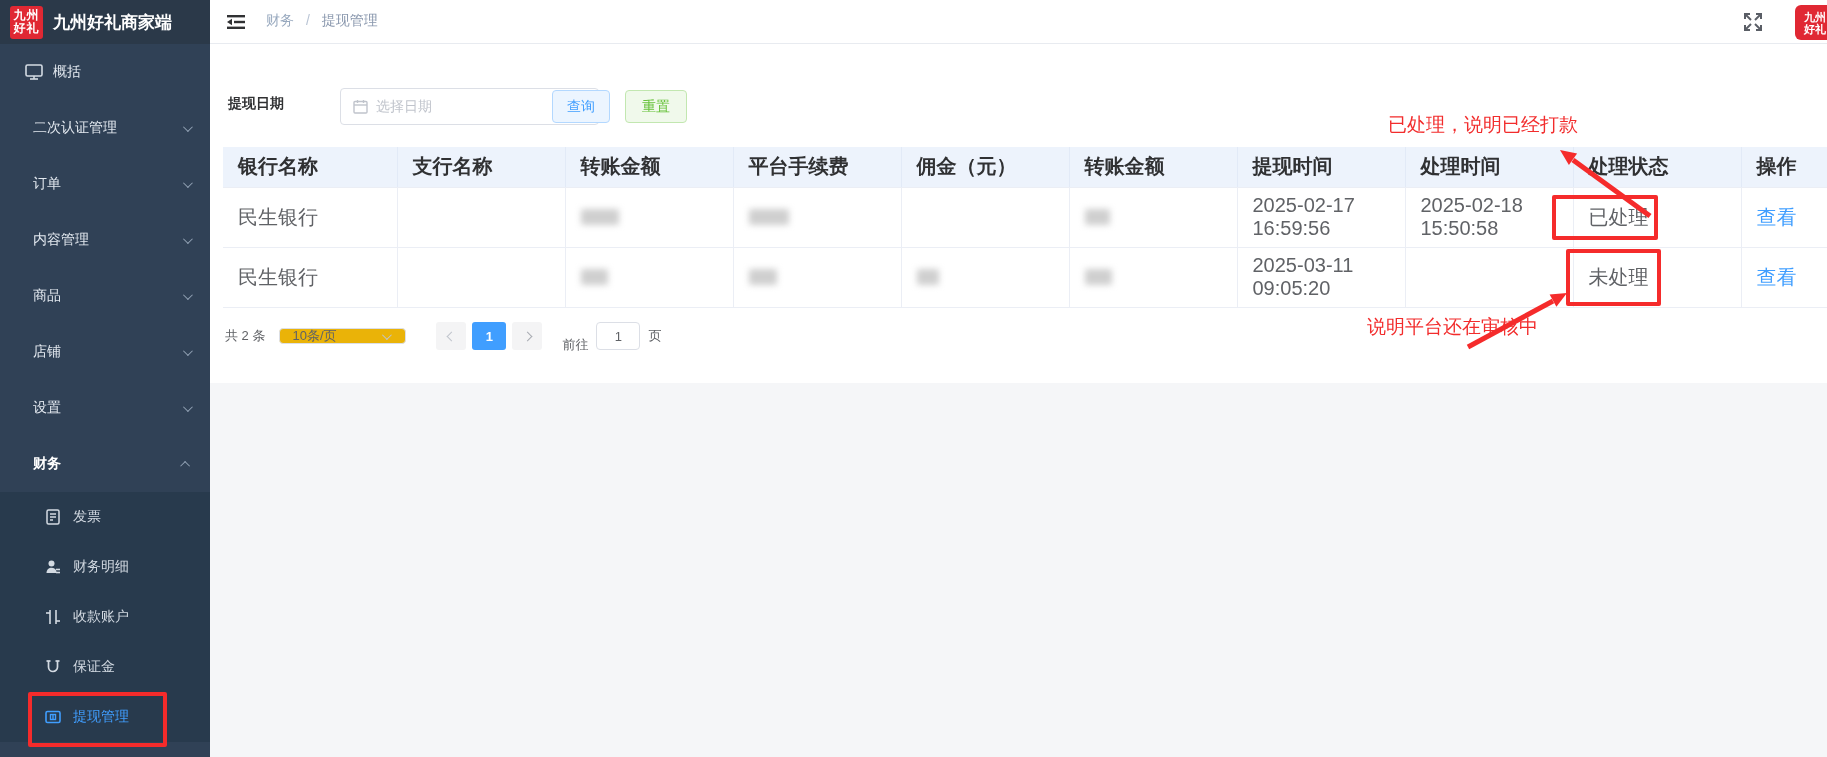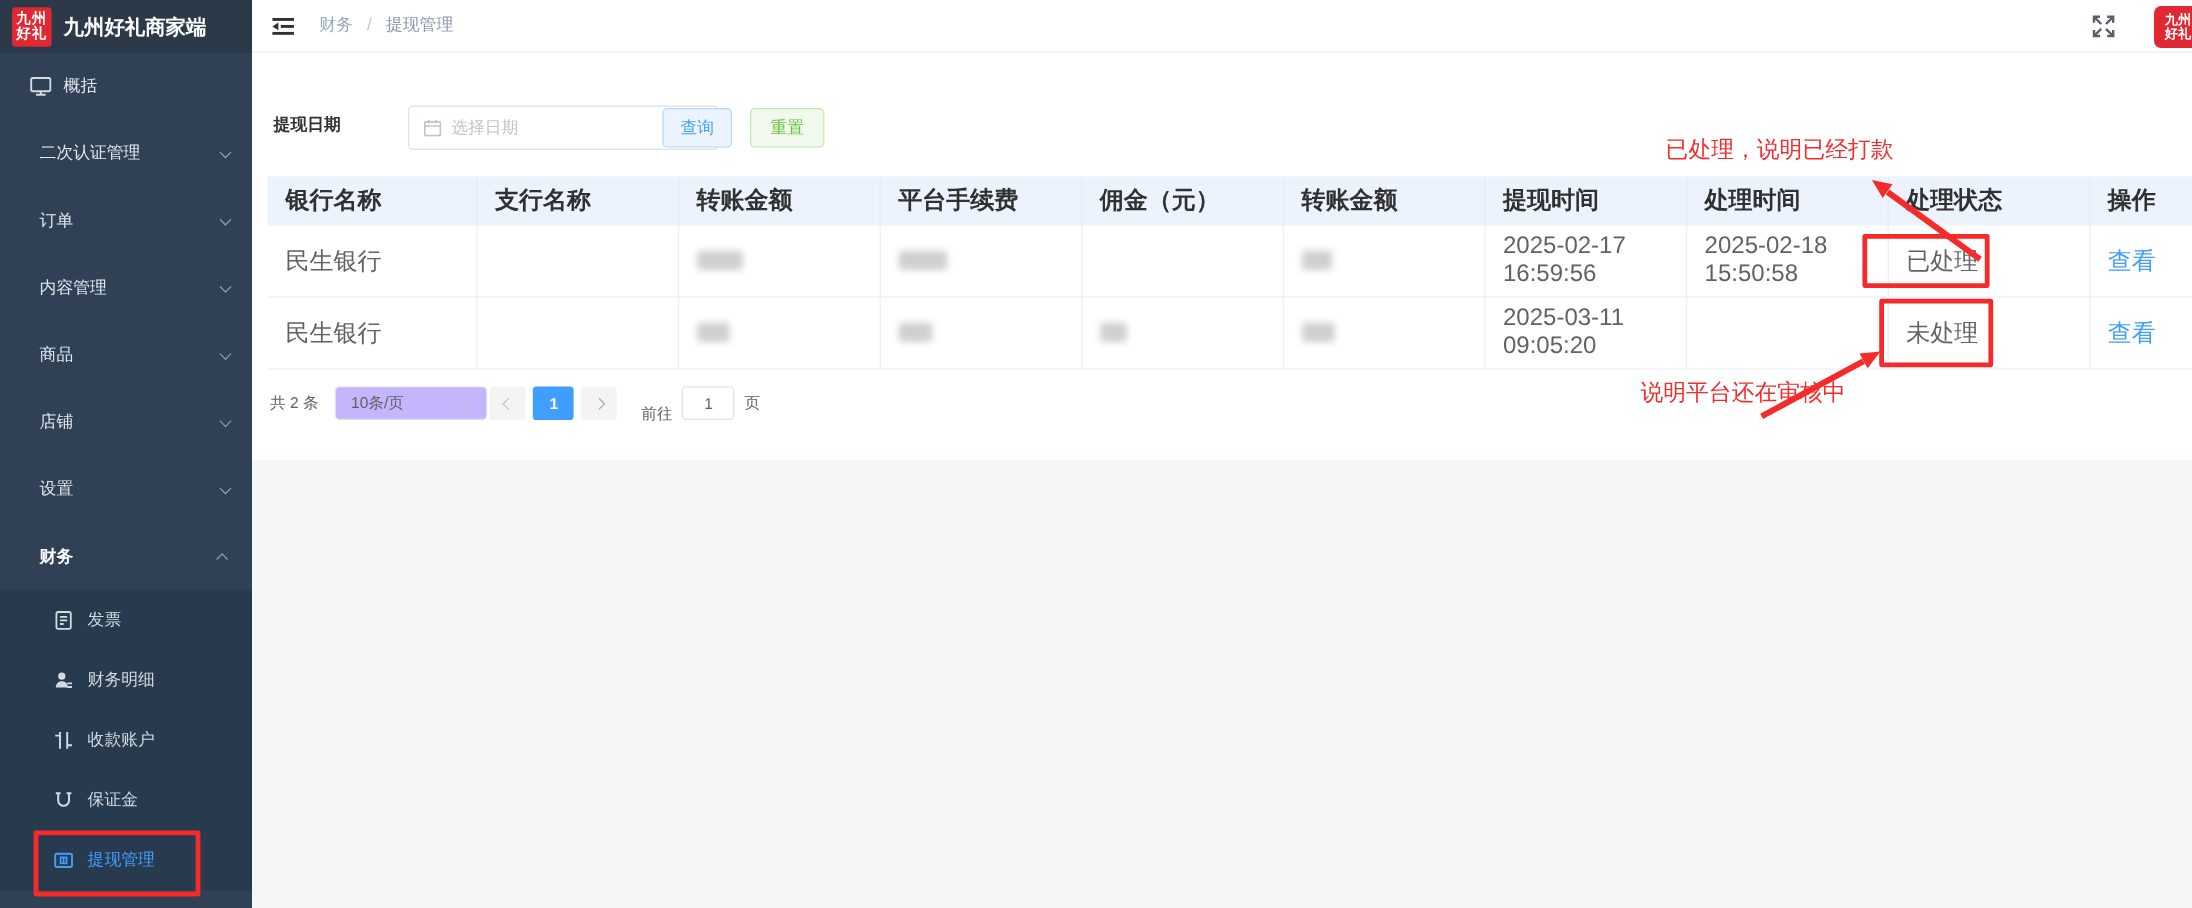--- a/index.html
+++ b/index.html
@@ -51,22 +51,22 @@
   .tbl th { background:#edf3fc; color:#303133; font-weight:bold; text-align:left; height:40px; padding:0 0 0 15px;
             border-right:1px solid #e2eaf7; border-bottom:1px solid #ebeef5; }
   .tbl td { background:#fff; color:#606266; height:60px; padding:0 0 0 15px; border-right:1px solid #ebeef5; border-bottom:1px solid #ebeef5; }
   .tbl th:last-child, .tbl td:last-child { border-right:none; }
   .blur-box { height:16px; background:#cfcfcf; border-radius:2px; filter:blur(3px); }
   .link { color:#409eff; cursor:pointer; }
 
   
   .pager { position:absolute; left:15px; top:278px; height:28px; display:flex; align-items:center; font-size:13px; color:#606266; }
   .pg-total { margin-right:14px; }
-  .pg-select { width:127px; height:28px; border:1px solid #dcdfe6; border-radius:4px; display:flex; align-items:center;
-               padding:0 10px 0 12px; margin-right:2px; cursor:pointer; background:#c4b5fd; }
+  .pg-select { width:127px; height:16px; border:1px solid #dcdfe6; border-radius:4px; display:flex; align-items:center;
+               padding:0 10px 0 12px; margin-right:30px; cursor:pointer; background:#eab308; }
   .pg-select .val { flex:1; }
   .pg-select .chev { border-color:#c0c4cc; }
   .pg-btn { width:30px; height:28px; background:#f4f4f5; border-radius:3px; display:flex; align-items:center; justify-content:center; margin-right:6px; cursor:pointer; }
   .pg-btn .chevl { width:7px; height:7px; border-left:1.5px solid #c0c4cc; border-bottom:1.5px solid #c0c4cc; transform:rotate(45deg); }
   .pg-btn .chevr { width:7px; height:7px; border-right:1.5px solid #a8abb2; border-top:1.5px solid #a8abb2; transform:rotate(45deg); }
   .pg-page { width:34px; height:28px; background:#409eff; color:#fff; font-weight:bold; border-radius:3px; display:flex;
              align-items:center; justify-content:center; margin-right:6px; cursor:pointer; }
   .pg-goto { margin:17px 8px 0 14px; }
   .pg-input { width:44px; height:28px; border:1px solid #dcdfe6; border-radius:4px; text-align:center; font-size:13px; color:#606266;
               font-family:"Liberation Sans","DejaVu Sans",sans-serif; margin-right:8px; }

